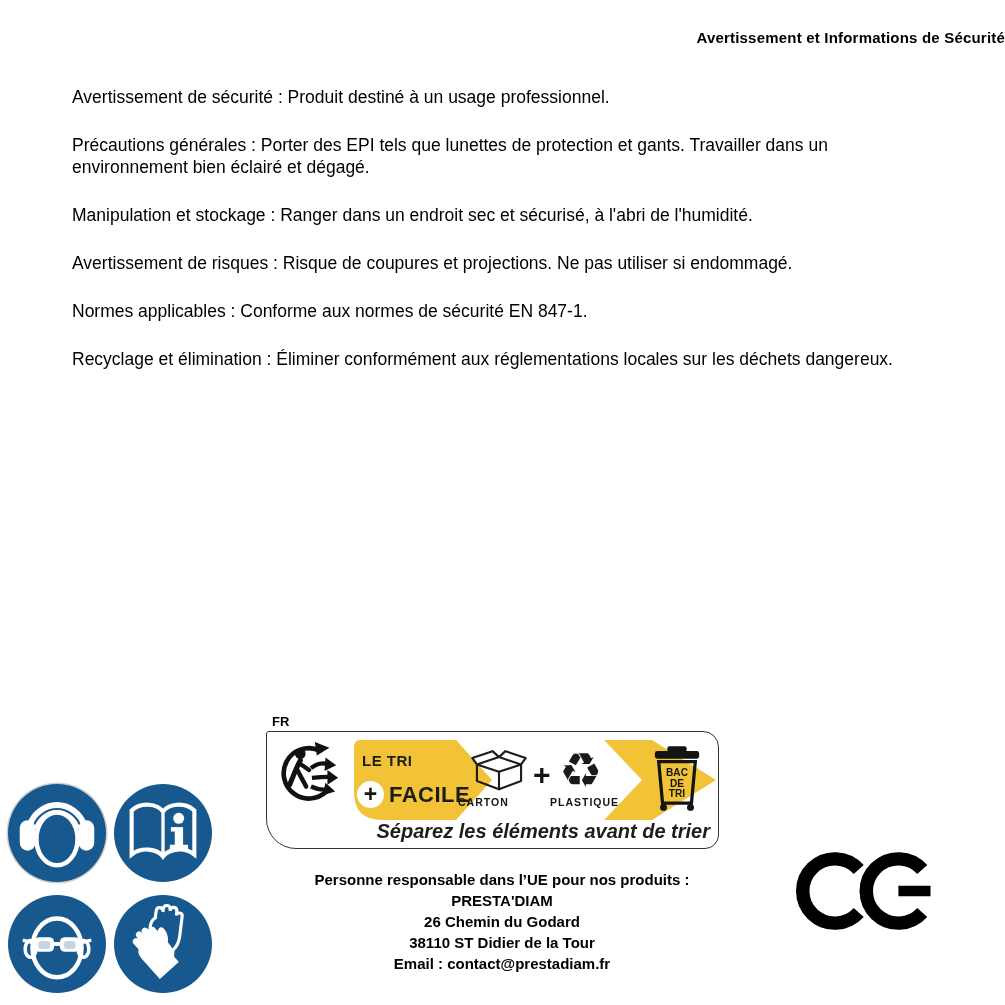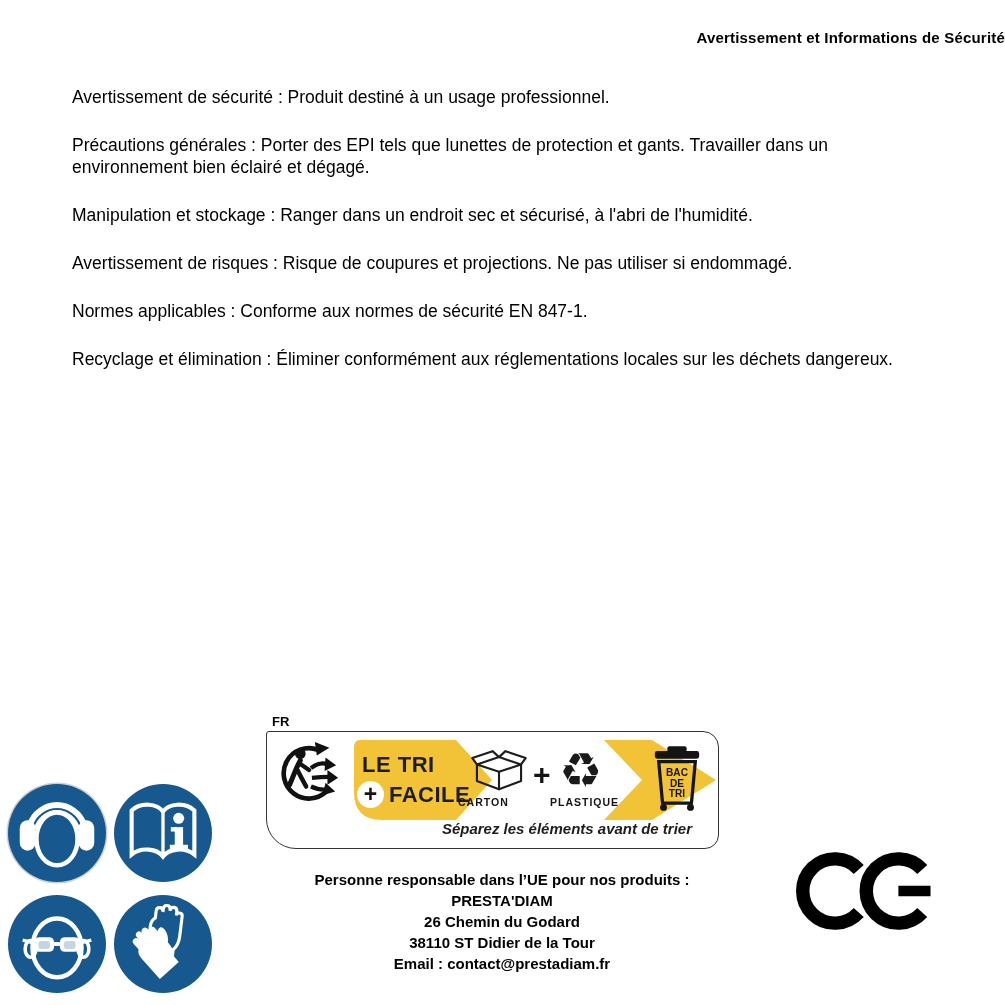--- a/index.html
+++ b/index.html
@@ -21,34 +21,34 @@
 
   
   .tri-block{position:absolute;left:266px;top:714px;width:361px;}
   .fr-code{font-weight:bold;font-size:13px;margin:0 0 2px 6px;}
   .label-box{position:relative;width:453px;height:118px;background:#fff;
     border:1.6px solid #333;border-radius:3px 16px 14px 30px;box-sizing:border-box;}
   .triman{position:absolute;left:11px;top:7px;width:64px;height:68px;}
   .banner{position:absolute;left:85px;top:8px;width:364px;height:80px;}
   .banner>svg.bg{position:absolute;left:0;top:0;width:364px;height:80px;}
   .banner .abs{position:absolute;}
-  .letri{left:10px;top:12px;font-size:22px;font-weight:800;color:#1D1D1B;letter-spacing:.5px;}
+  .letri{left:10px;top:12px;font-size:15px;font-weight:800;color:#1D1D1B;letter-spacing:.5px;}
   .plus-circle{left:5px;top:41px;width:27px;height:27px;border-radius:50%;background:#fff;
     display:flex;align-items:center;justify-content:center;}
   .plus-circle span{font-size:23px;font-weight:900;color:#141414;line-height:1;}
   .facile{left:37px;top:42px;font-size:22px;font-weight:800;color:#1D1D1B;letter-spacing:.5px;}
   .carton-icon{left:118px;top:7px;}
   .mat-label{font-size:10.5px;font-weight:700;color:#141414;letter-spacing:1px;text-align:left;}
   .carton-label{left:106px;top:56px;width:80px;}
   .mat-plus{left:181px;top:20px;font-size:30px;font-weight:900;color:#141414;line-height:1;}
   .recycle-char{left:207px;top:2px;font-family:"DejaVu Sans",sans-serif;font-size:48px;
     line-height:56px;color:#1a1a1a;}
   .plastique-label{left:198px;top:56px;width:76px;}
   .bin-icon{left:299px;top:4px;}
-  .sep-note{position:absolute;right:26px;top:88px;font-size:15px;font-style:italic;
+  .sep-note{position:absolute;right:8px;top:88px;font-size:20px;font-style:italic;
     font-weight:600;color:#1d1d1b;}
 
   
   .address{position:absolute;left:262px;top:869px;width:480px;text-align:center;
     font-weight:bold;font-size:15px;line-height:21px;}
 
   
   .ce{position:absolute;left:796px;top:841px;width:142px;height:100px;}
   .ce svg{width:142px;height:100px;display:block;}
 </style>

